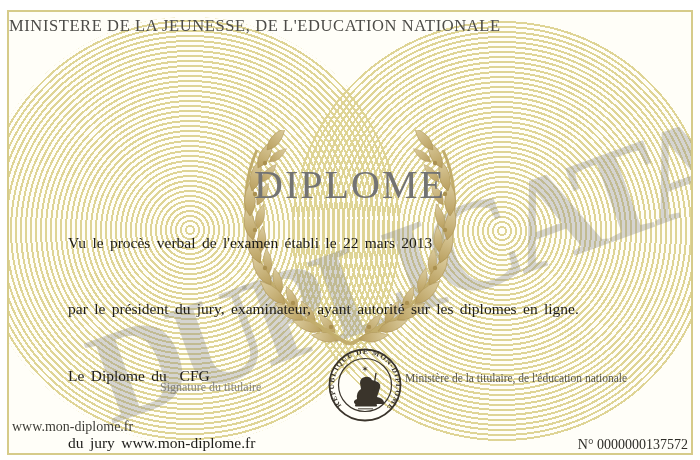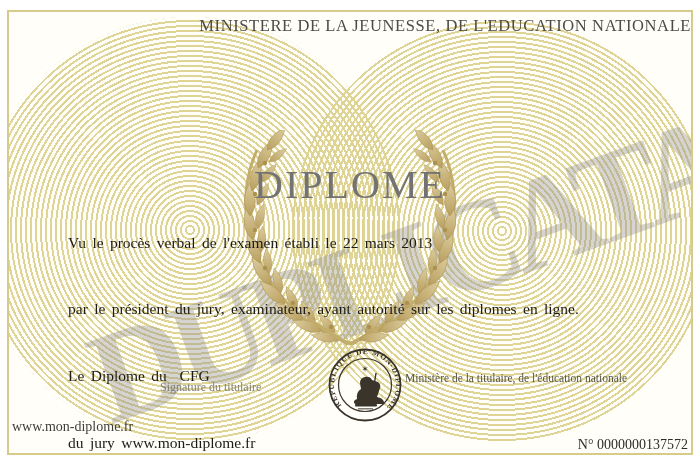--- a/index.html
+++ b/index.html
@@ -17,21 +17,21 @@
       rgba(221,210,144,0.95) 3px, rgba(221,210,144,0.95) 5px);}
   .rosette-left{left:-32px;top:5px;width:426px;height:426px;}
   .rosette-right{left:282px;top:8px;width:422px;height:422px;}
   
   .watermark{position:absolute;left:110px;top:300px;height:135px;line-height:135px;
     font-size:130px;letter-spacing:-10px;font-weight:bold;
     color:rgba(145,145,142,0.38);white-space:nowrap;
     transform:rotate(-20deg);transform-origin:0 100%;z-index:2;}
   .wreath{position:absolute;left:196px;top:118px;z-index:3;}
   .txt{position:absolute;white-space:pre-wrap;z-index:10;}
-  .header-line{left:0;width:682px;top:4px;text-align:right;
+  .header-line{left:0;width:682px;top:4px;text-align:left;
     font-size:16.5px;letter-spacing:0.6px;color:#4c4b47;}
   .title-block{left:0;width:682px;top:60px;text-align:center;
     font-size:40px;line-height:45px;letter-spacing:2px;color:#737373;}
   .body-block{left:59px;top:175px;font-size:15.5px;line-height:22.3px;
     color:#1c1b18;word-spacing:2.5px;}
   .rights-line{left:0;width:682px;top:297px;text-align:center;
     font-size:15.5px;color:#1c1b18;word-spacing:2px;}
   .sig-label{left:151px;top:368px;font-size:12px;color:#82817c;}
   .ministry-label{left:396px;top:360px;font-size:11.5px;color:#55544c;}
   .site-label{left:3px;top:407px;font-size:14px;color:#3f3e38;}

